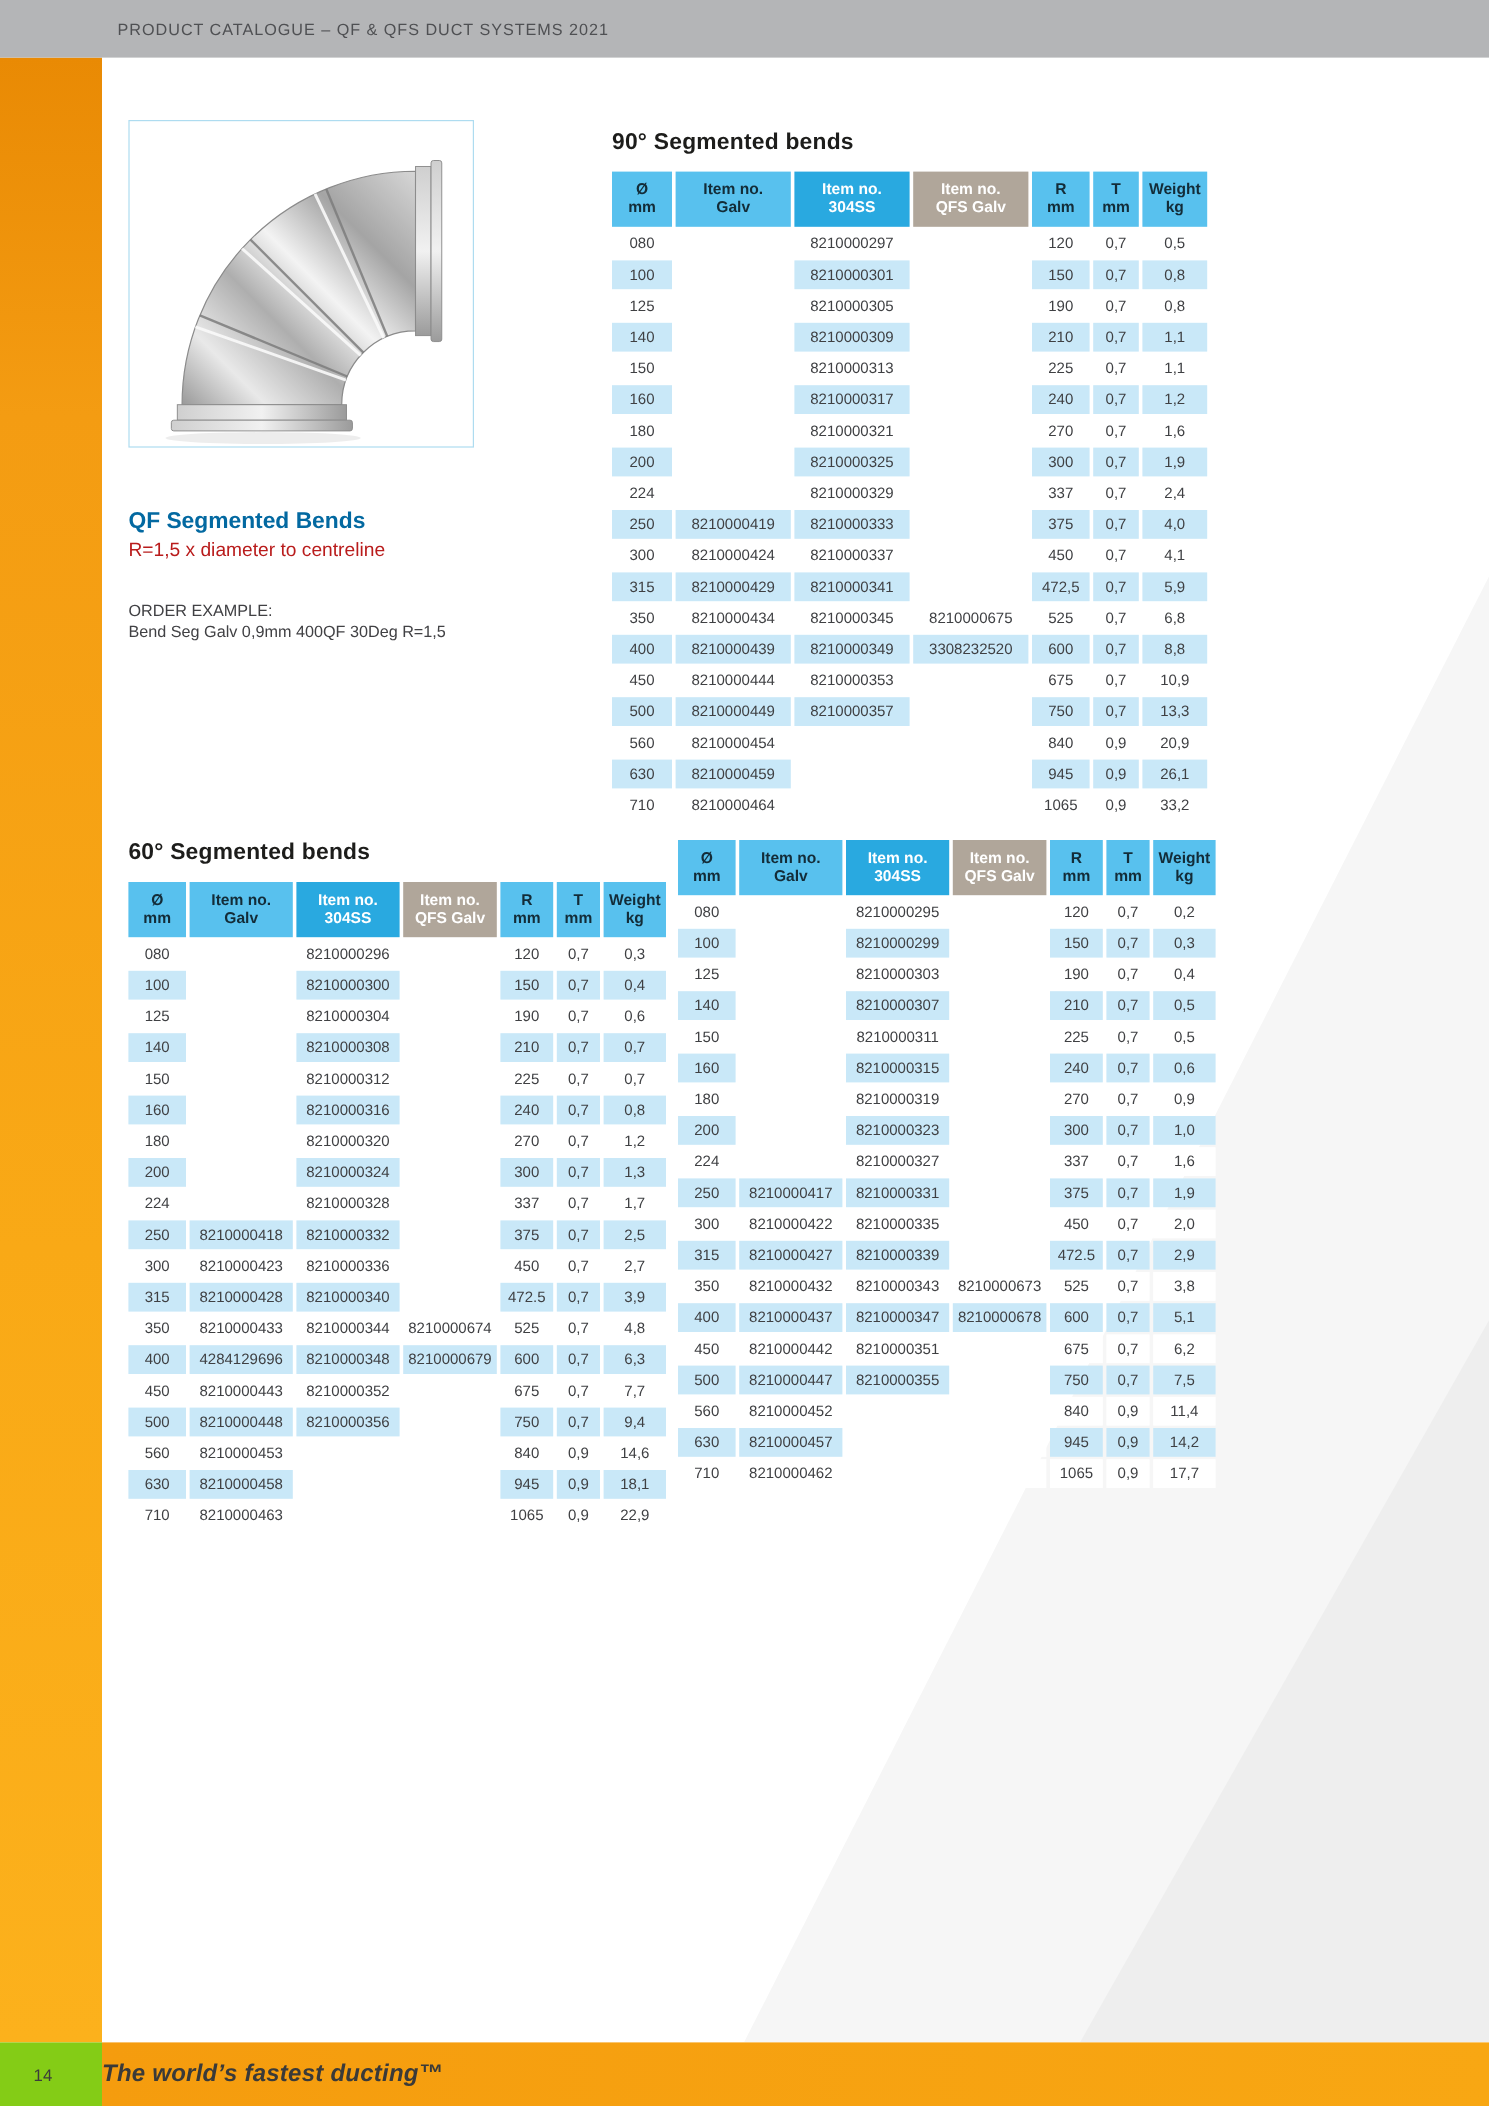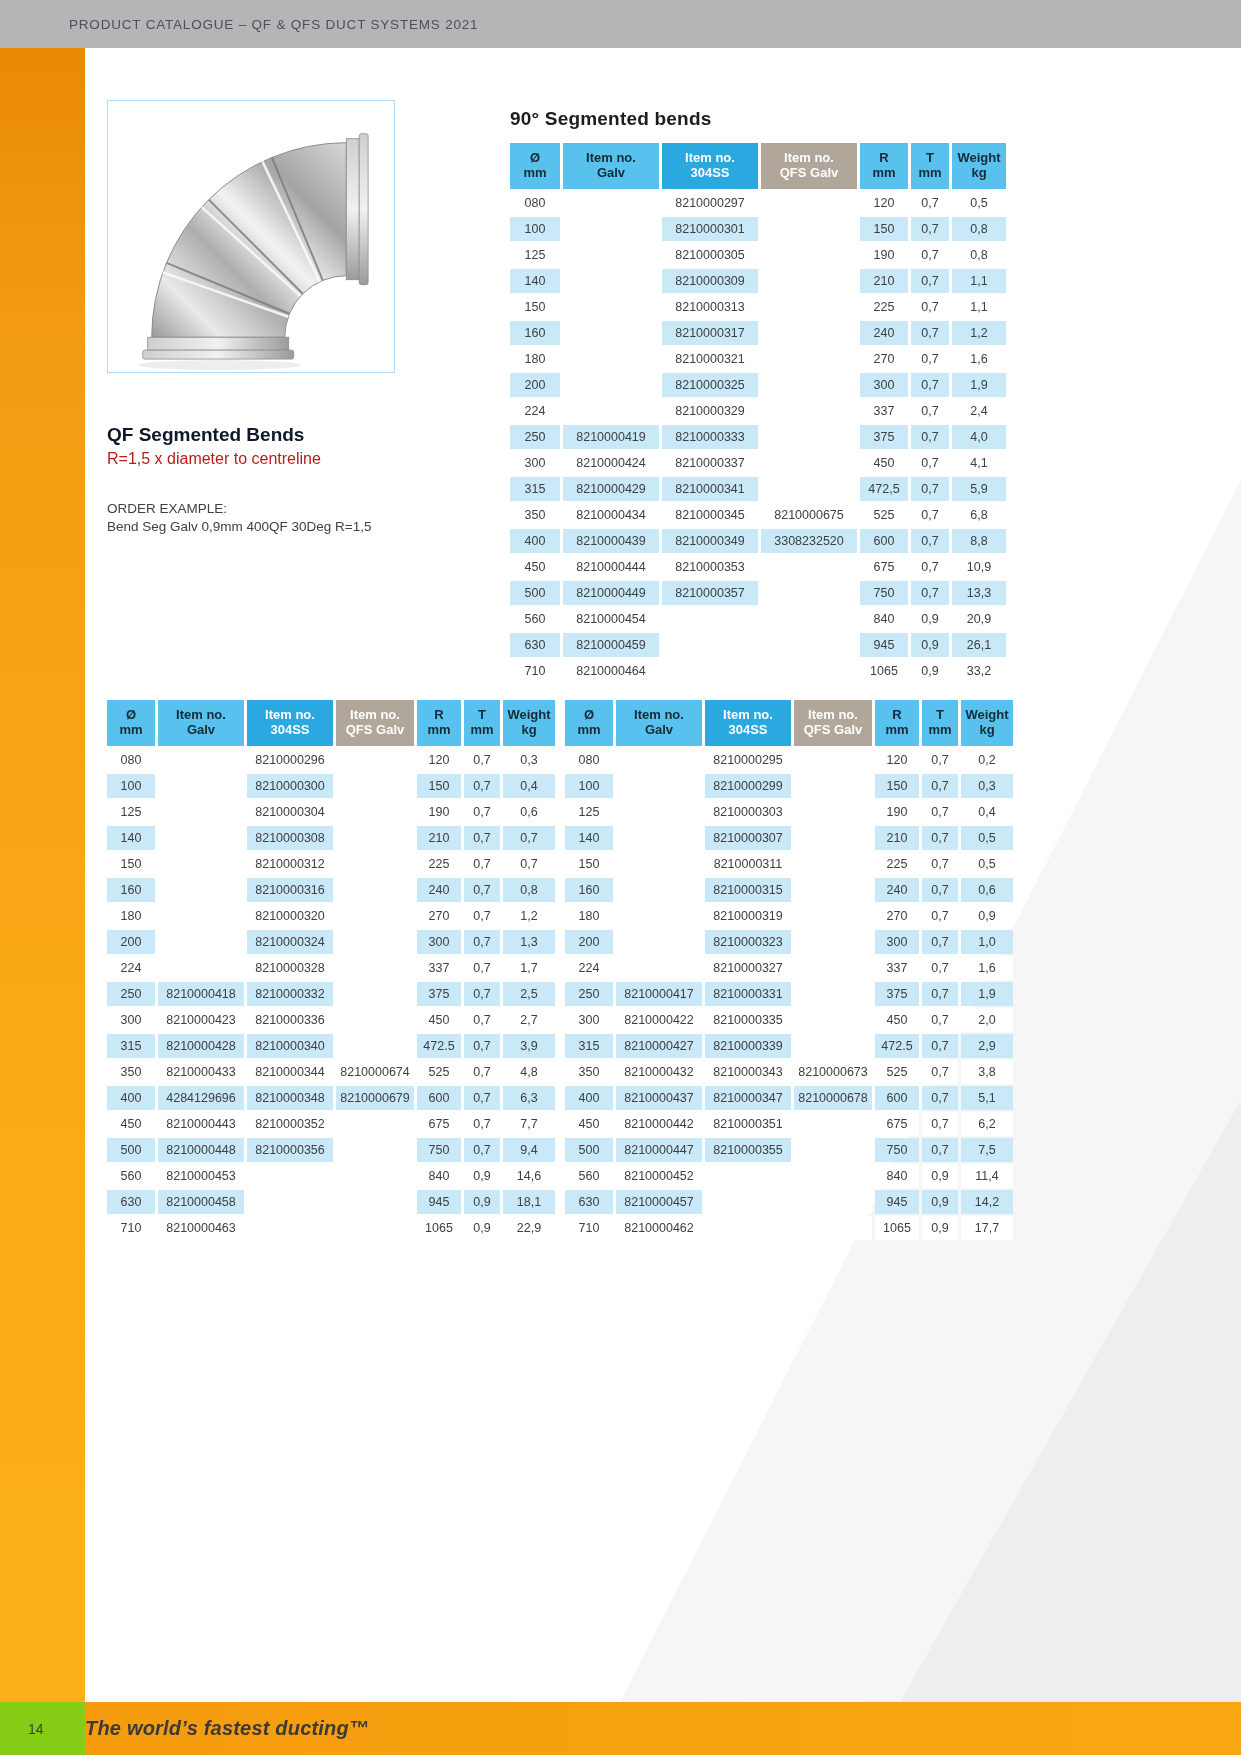--- a/index.html
+++ b/index.html
@@ -15,21 +15,21 @@
     position:absolute; left:620px; top:480px; width:621px; height:1222px;
     background:#f6f6f6; clip-path:polygon(100% 0, 0 100%, 100% 100%); z-index:0;
   }
   .deco2 {
     position:absolute; left:900px; top:1100px; width:341px; height:602px;
     background:#eeeeee; clip-path:polygon(100% 0, 0 100%, 100% 100%); z-index:0;
   }
   
   .header {
     position:absolute; left:0; top:0; width:1241px; height:48px;
-    background:#b4b5b7; display:flex; align-items:center; padding-left:69px; z-index:2;
+    background:#b4b5b7; display:flex; align-items:center; padding-left:98px; z-index:2;
   }
   .header-title { font-size:13.5px; letter-spacing:.8px; color:#4f5053; }
   
   .side-strip {
     position:absolute; left:0; top:48px; width:85px; height:1654px; z-index:1;
     background:linear-gradient(180deg,#e98a04 0%,#f49c12 18%,#f9a916 60%,#fcb11c 100%);
   }
   
   .footer { position:absolute; left:0; top:1702px; width:1241px; height:53px; display:flex; z-index:2; }
   .footer-pageno {
@@ -41,21 +41,21 @@
     display:flex; align-items:center; 
   }
   .footer-slogan { font-size:20px; font-weight:bold; font-style:italic; color:#3a3a39; letter-spacing:.2px; }
   
   .image-box {
     position:absolute; left:107px; top:100px; width:288px; height:273px;
     border:1px solid #aedcf0; background:#ffffff; z-index:1;
     display:flex; align-items:center; justify-content:center;
   }
   
-  .product-title { position:absolute; left:107px; top:424px; font-size:19px; font-weight:bold; color:#0f172a; z-index:1; }
+  .product-title { position:absolute; left:107px; top:424px; font-size:19px; font-weight:bold; color:#0369a1; z-index:1; }
   .product-subtitle { position:absolute; left:107px; top:450px; font-size:16px; color:#b91c1c; z-index:1;text-align:right; }
   .order-label { position:absolute; left:107px; top:501px; font-size:13.5px; color:#414144; z-index:1; }
   .order-text  { position:absolute; left:107px; top:519px; font-size:13.5px; color:#414144; z-index:1; }
   
   .table-block { position:absolute; z-index:1; }
   .t90 { left:510px; top:108px; width:496px; }
   .t60 { left:107px; top:700px; width:448px; }
   .t45 { left:565px; top:700px; width:448px; }
   .table-title { font-size:19px; font-weight:bold; color:#1d1d1b; line-height:22px; margin-bottom:13px; letter-spacing:.2px; }
   .grid { display:grid; gap:2px 3px; grid-template-rows:46px repeat(19,24px); }
@@ -293,20 +293,21 @@
       <div class="td c1">8210000464</div>
       <div class="td c2 empty"></div>
       <div class="td c3 empty"></div>
       <div class="td c4">1065</div>
       <div class="td c5">0,9</div>
       <div class="td c6">33,2</div>
     </div>
 </div>
 
 <div class="table-block t60">
+  <div class="table-title">60° Segmented bends</div>
   <div class="grid">
       <div class="th c0">
         <span>Ø</span>
         <span>mm</span>
       </div>
       <div class="th c1">
         <span>Item no.</span>
         <span>Galv</span>
       </div>
       <div class="th c2">

